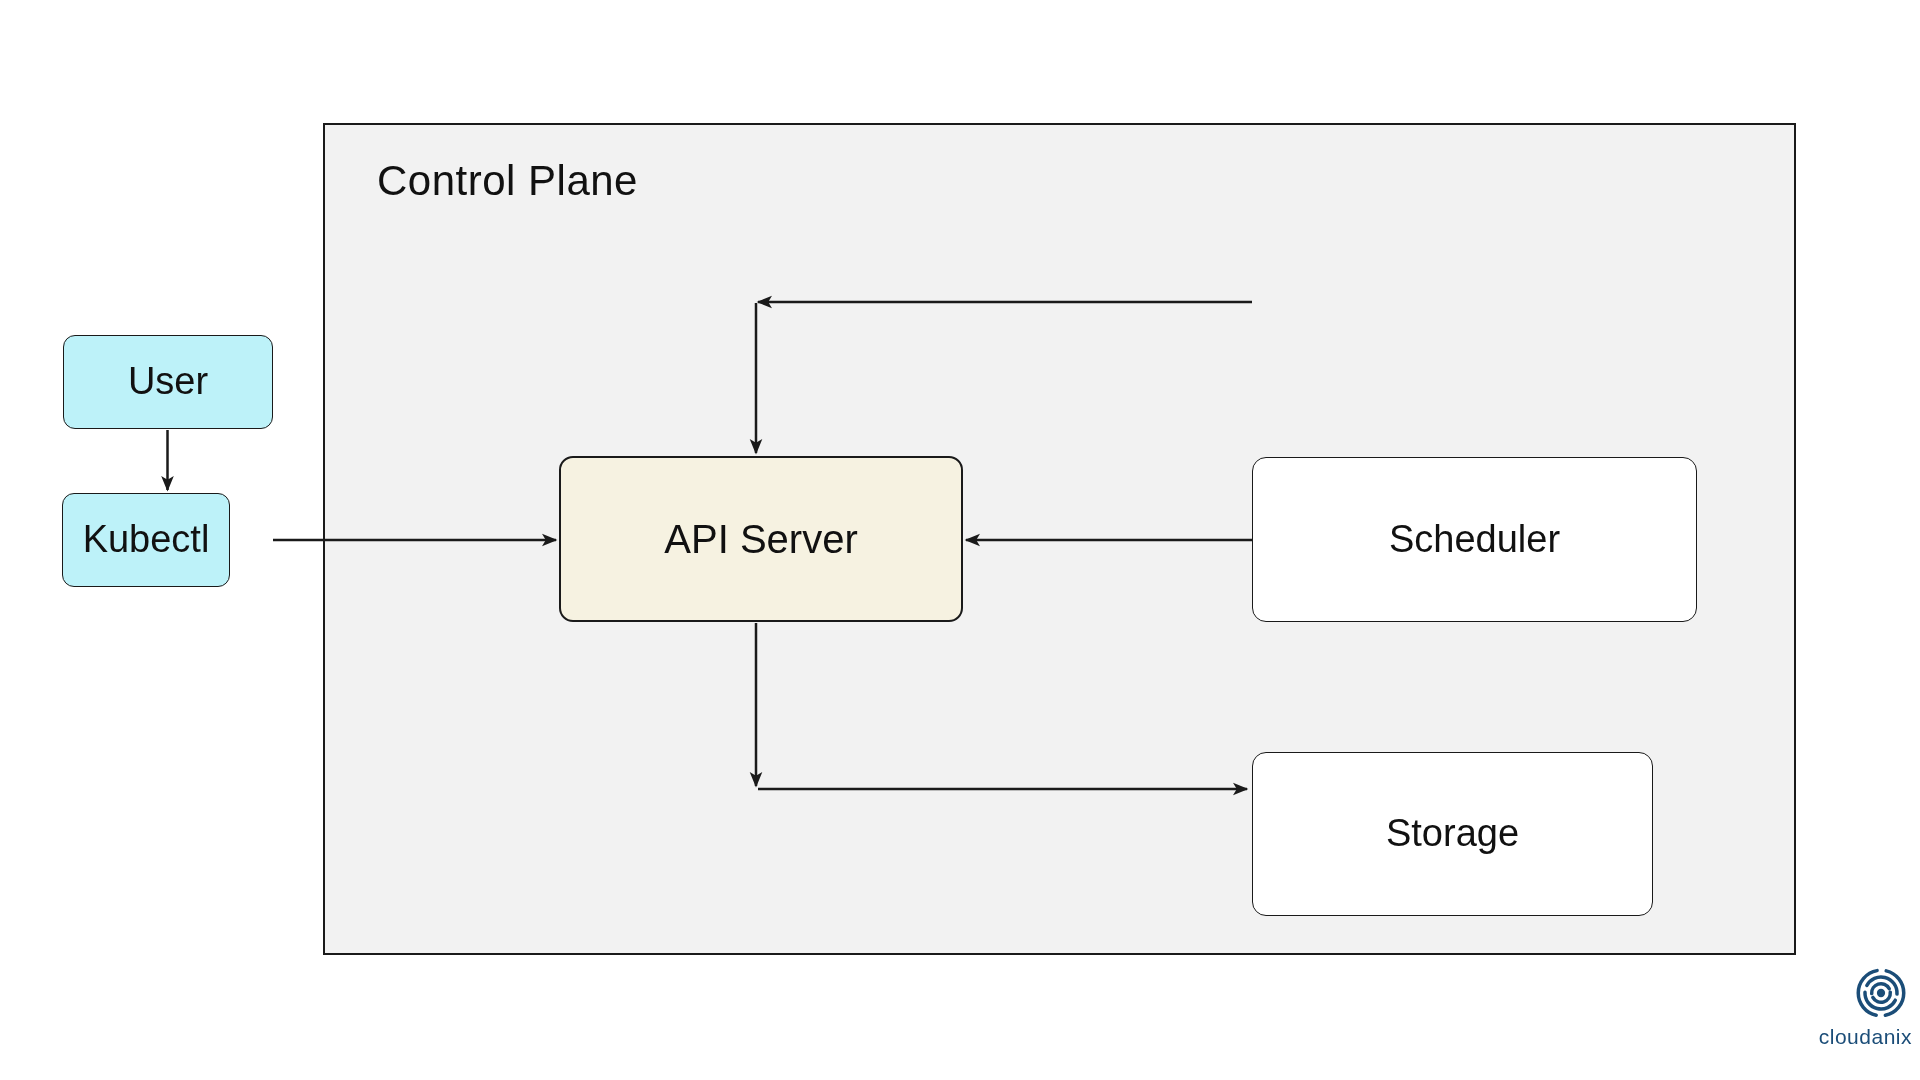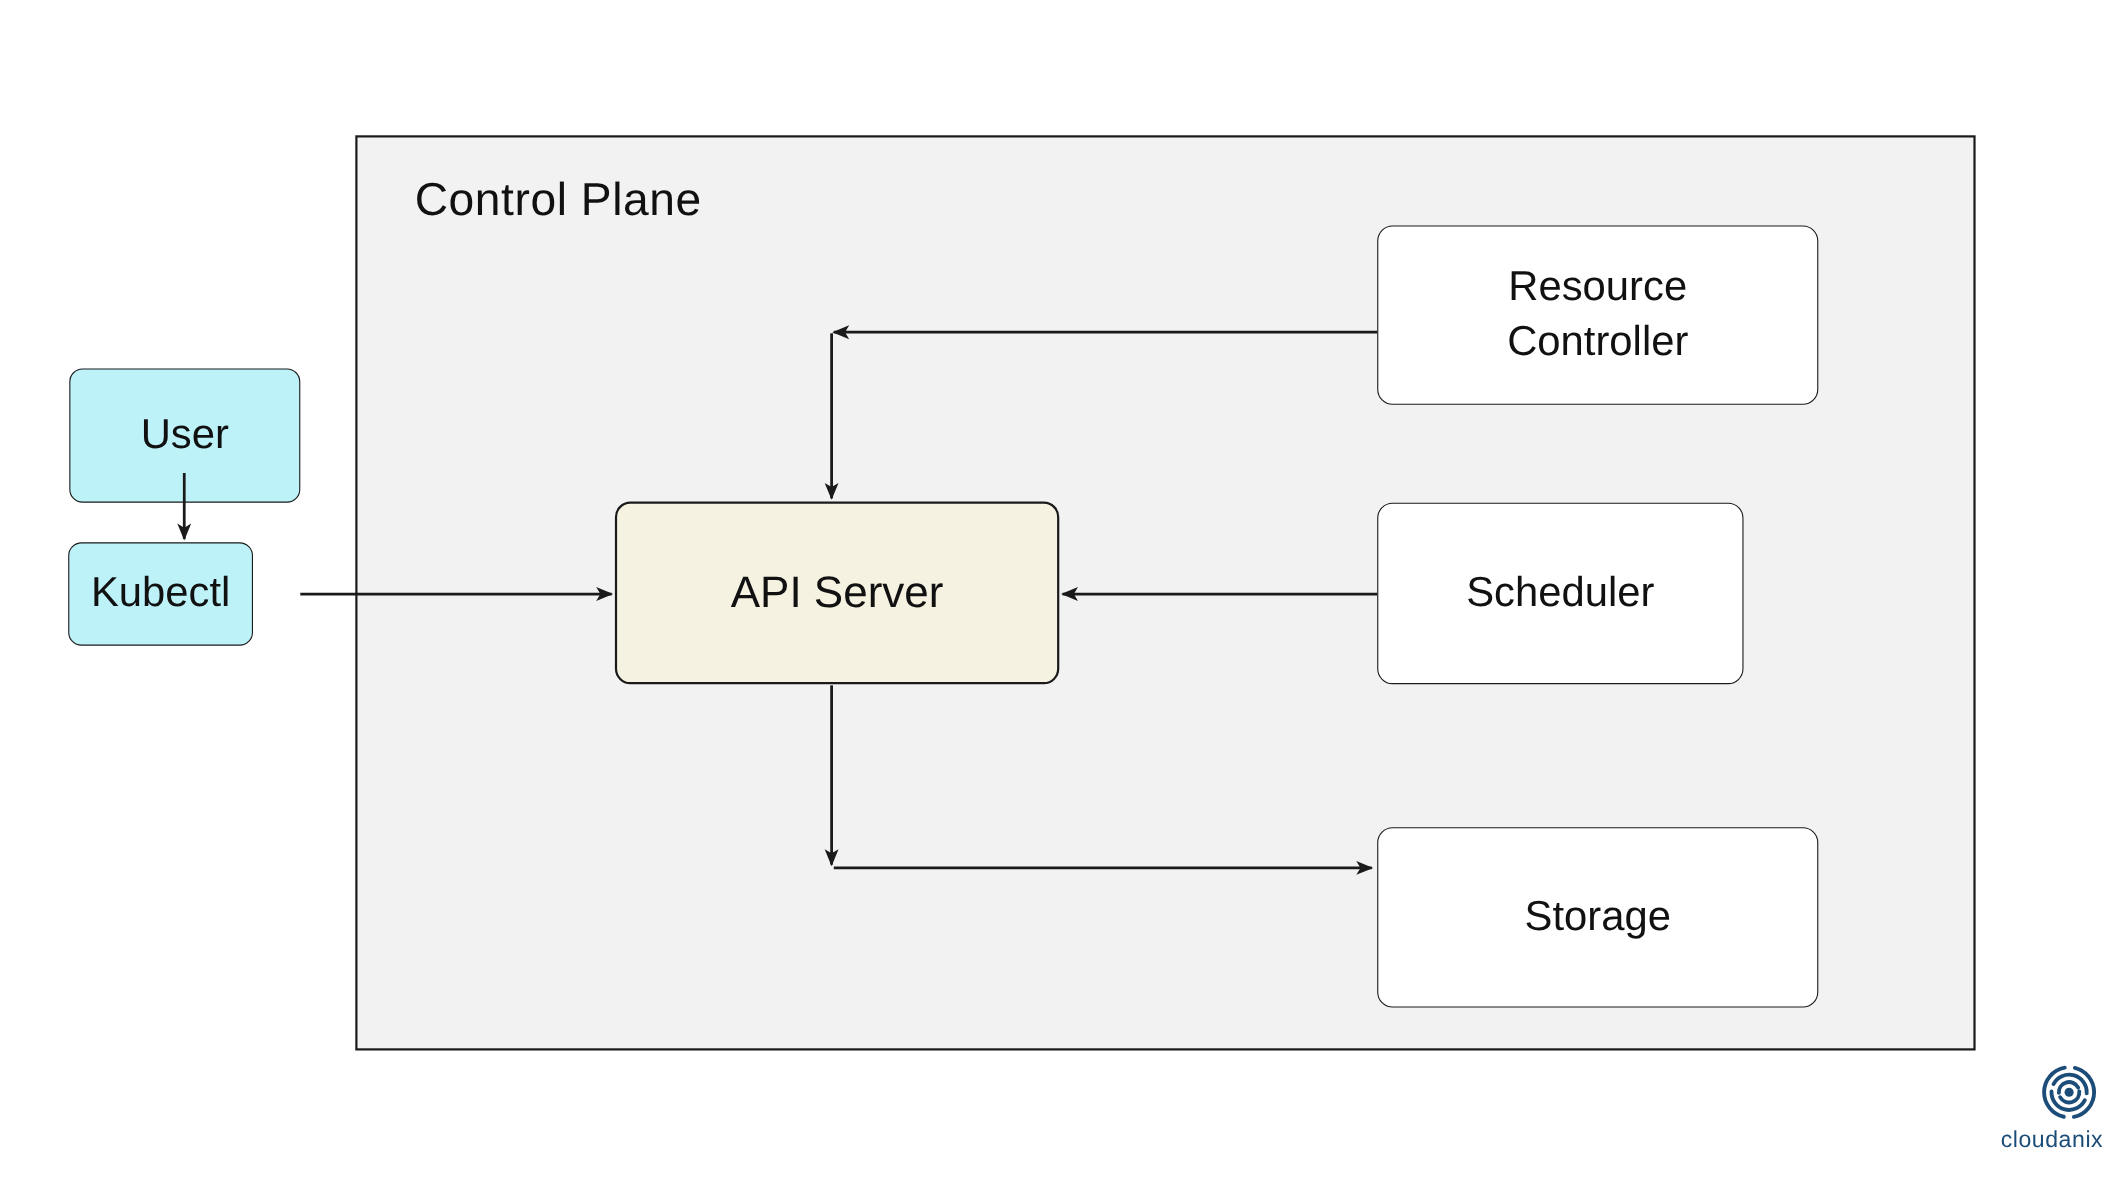--- a/index.html
+++ b/index.html
@@ -40,25 +40,25 @@
     color: var(--text, #111111);
     border: 1.5px solid var(--border, #1a1a1a);
     z-index: 2;
   }
   .node span { display: inline-block; line-height: 1.3; }
 
   .node-cyan  { background: var(--node-cyan, #bdf2f9);  border-radius: 12px; font-size: 38px; }
   .node-cream { background: var(--node-cream, #f6f2e1); border-radius: 14px; font-size: 40px; border-width: 2px; }
   .node-white { background: var(--node-white, #ffffff); border-radius: 14px; font-size: 38px; }
 
-  #node-user     { left: 63px;   top: 335px; width: 210px; height: 122px;  }
+  #node-user     { left: 63px;   top: 335px; width: 210px; height: 94px;  }
   #node-kubectl  { left: 62px;   top: 493px; width: 168px; height: 94px;  }
   #node-api      { left: 559px;  top: 456px; width: 404px; height: 166px; }
   #node-rc       { left: 1252px; top: 205px; width: 401px; height: 163px; }
-  #node-sched    { left: 1252px; top: 457px; width: 333px; height: 165px; }
+  #node-sched    { left: 1252px; top: 457px; width: 445px; height: 165px; }
   #node-storage  { left: 1252px; top: 709px; width: 401px; height: 164px; margin-top: 43px; }
   #node-rc span  { max-width: 300px; } 
 
   
   .edges {
     position: absolute;
     left: 0; top: 0;
     width: 1920px; height: 1080px;
     z-index: 3;
     pointer-events: none;
@@ -104,23 +104,20 @@
   </div>
 
   <div class="node node-cyan" id="node-kubectl">
     <span>Kubectl</span>
   </div>
 
   <div class="node node-cream" id="node-api">
     <span>API Server</span>
   </div>
 
-  <div class="node node-white" id="node-rc">
-    <span>Resource Controller</span>
-  </div>
 
   <div class="node node-white" id="node-sched">
     <span>Scheduler</span>
   </div>
 
   <div class="node node-white" id="node-storage">
     <span>Storage</span>
   </div>
 
   <svg class="edges" viewBox="0 0 1920 1080" xmlns="http://www.w3.org/2000/svg">

